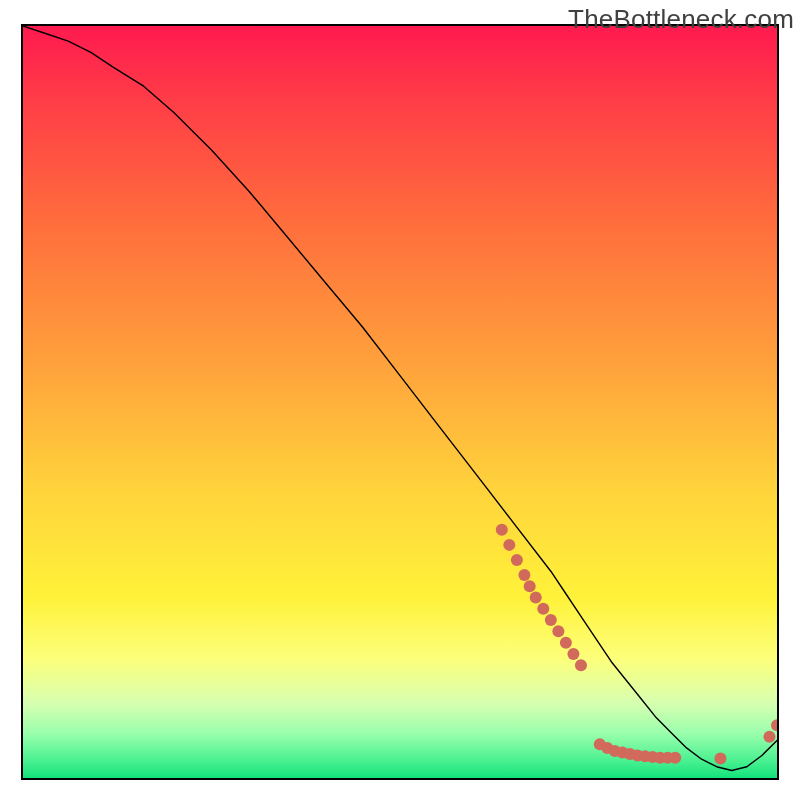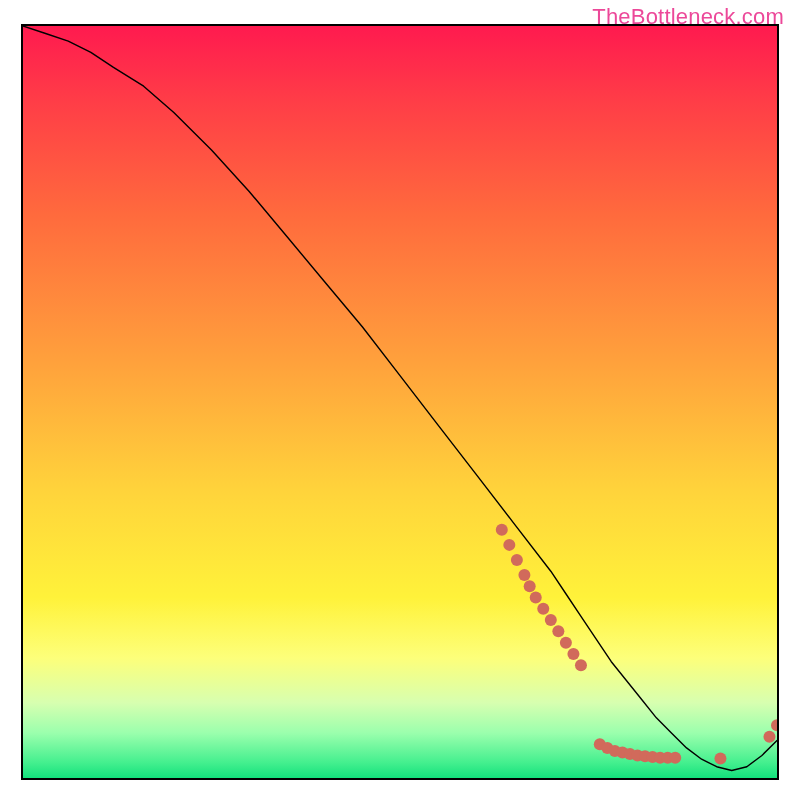--- a/index.html
+++ b/index.html
@@ -12,23 +12,23 @@
     overflow: hidden;
   }
   .canvas {
     position: relative;
     width: 800px;
     height: 800px;
   }
   .watermark {
     position: absolute;
     top: 4px;
-    right: 16px;
-    color: #ec4899;
-    font-size: 22px;
+    right: 6px;
+    color: #404040;
+    font-size: 26px;
     letter-spacing: 0.2px;
     z-index: 5;
     user-select: none;
   }
   .plot-box {
     position: absolute;
     left: 21px;
     top: 24px;
     width: 758px;
     height: 756px;

